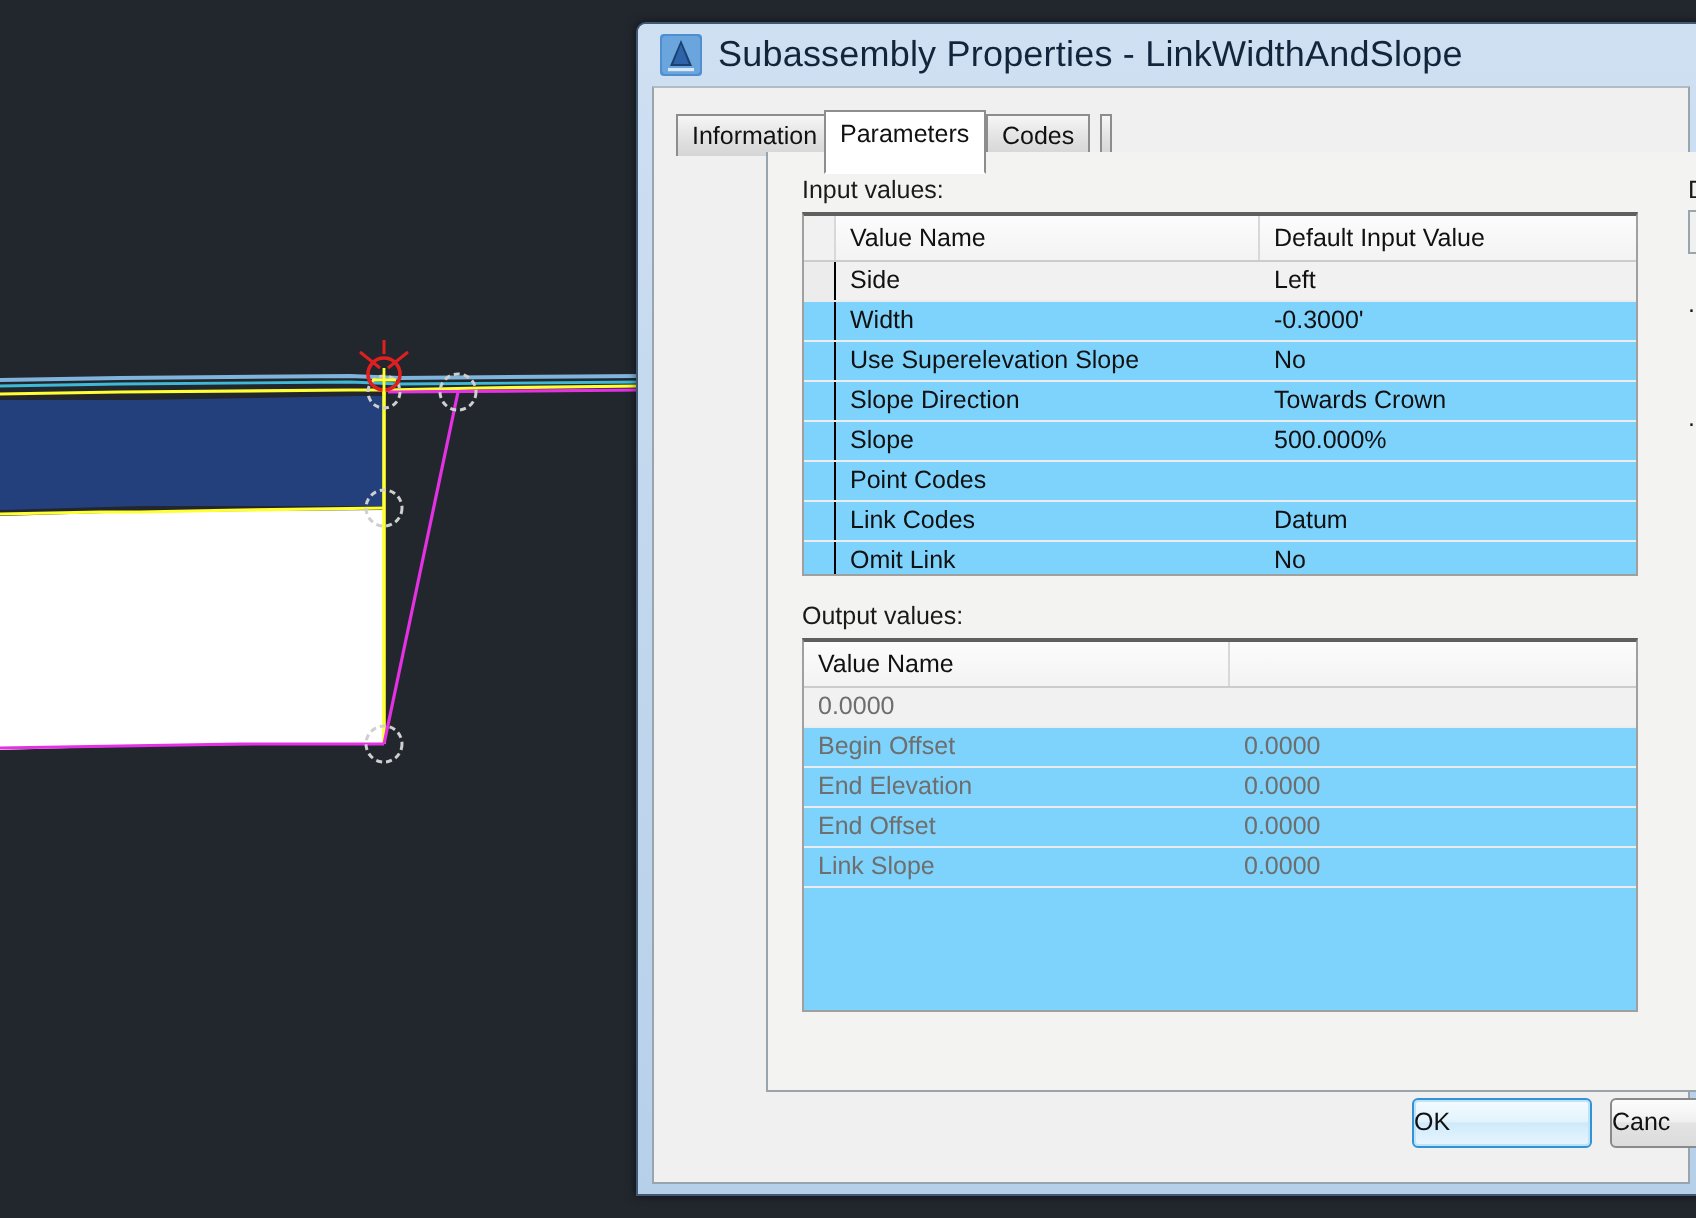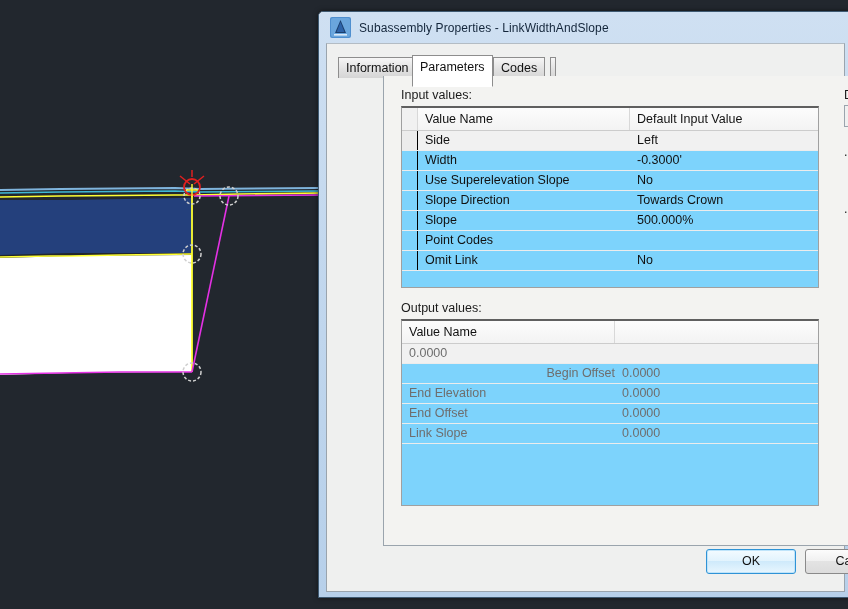--- a/index.html
+++ b/index.html
@@ -50,21 +50,21 @@
     padding-left: 4px;
     position: relative;
   }
   #app-icon {
     width: 21px; height: 21px;
     margin-right: 8px;
     position: relative;
     flex: 0 0 auto;
   }
   #titlebar-text {
-    font-size: 12px;
+    font-size: 18px;
     color: #13253a;
     letter-spacing: .1px;
     white-space: nowrap;
   }
 
   
   #client {
     position: absolute;
     left: 7px; top: 31px;
     width: 519px;
@@ -196,21 +196,20 @@
     white-space: nowrap;
     overflow: hidden;
   }
 
   
   .btn {
     position: absolute;
     height: 25px;
     font-size: 12.5px;
     color: #111;
-    text-align: center;
     line-height: 23px;
     border: 1px solid #8a8a8a;
     border-radius: 3px;
     background: linear-gradient(180deg,#fcfcfc 0%,#f0f0f0 47%,#e3e3e3 50%,#dcdcdc 100%);
     cursor: default;
     white-space: nowrap;
   }
   .btn.default {
     border: 1px solid #2f93d6;
     box-shadow: inset 0 0 0 1px #bfe4fa;
@@ -314,36 +313,41 @@
               <div class="gr-cell" style="width:212px;flex:0 0 212px;">Slope</div>
               <div class="gr-cell" style="flex:1 1 auto;">500.000%</div>
             </div>
             <div class="grid-row">
               <div class="sel-col"></div>
               <div class="gr-cell" style="width:212px;flex:0 0 212px;">Point Codes</div>
               <div class="gr-cell" style="flex:1 1 auto;"></div>
             </div>
             <div class="grid-row">
               <div class="sel-col"></div>
+              <div class="gr-cell" style="width:212px;flex:0 0 212px;">Link Codes</div>
+              <div class="gr-cell" style="flex:1 1 auto;">Datum</div>
+            </div>
+            <div class="grid-row">
+              <div class="sel-col"></div>
               <div class="gr-cell" style="width:212px;flex:0 0 212px;">Omit Link</div>
               <div class="gr-cell" style="flex:1 1 auto;">No</div>
             </div>
           </div>
 
           <div class="section-label" style="left:17px; top:225px;">Output values:</div>
 
           <div class="grid" style="left:17px; top:243px; width:418px; height:187px;">
             <div class="grid-header">
               <div class="gh-cell" style="width:213px;flex:0 0 213px;">Value Name</div>
             </div>
             <div class="grid-row alt">
               <div class="gr-cell dim" style="flex:1 1 auto;">0.0000</div>
             </div>
             <div class="grid-row">
-              <div class="gr-cell dim" style="width:213px;flex:0 0 213px;text-align:right;">Begin Offset</div>
+              <div class="gr-cell dim" style="width:213px;flex:0 0 213px;">Begin Offset</div>
               <div class="gr-cell dim" style="flex:1 1 auto;">0.0000</div>
             </div>
             <div class="grid-row">
               <div class="gr-cell dim" style="width:213px;flex:0 0 213px;">End Elevation</div>
               <div class="gr-cell dim" style="flex:1 1 auto;">0.0000</div>
             </div>
             <div class="grid-row">
               <div class="gr-cell dim" style="width:213px;flex:0 0 213px;">End Offset</div>
               <div class="gr-cell dim" style="flex:1 1 auto;">0.0000</div>
             </div>

